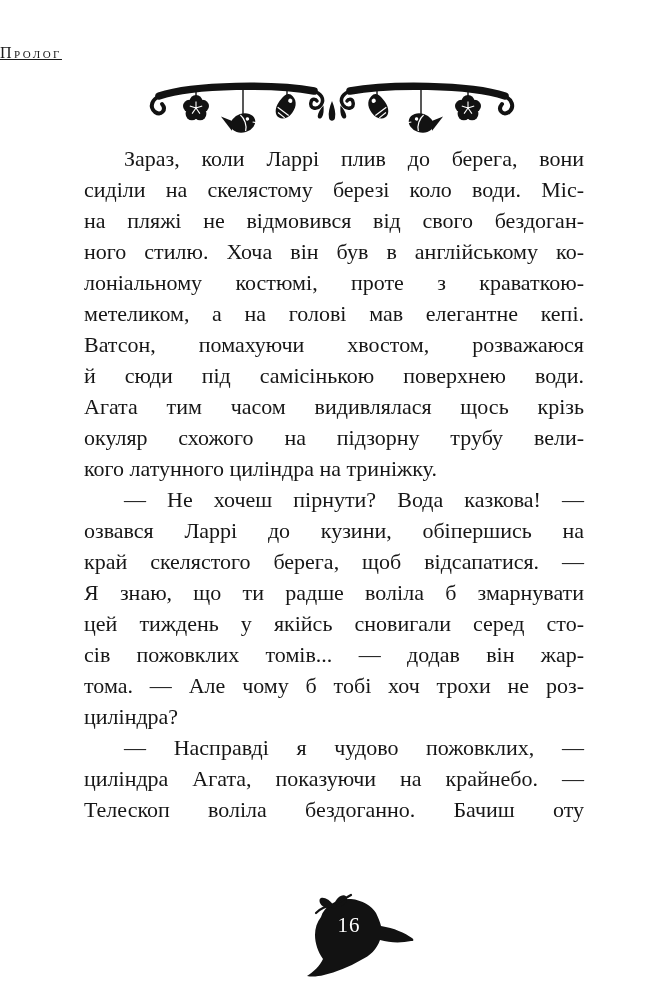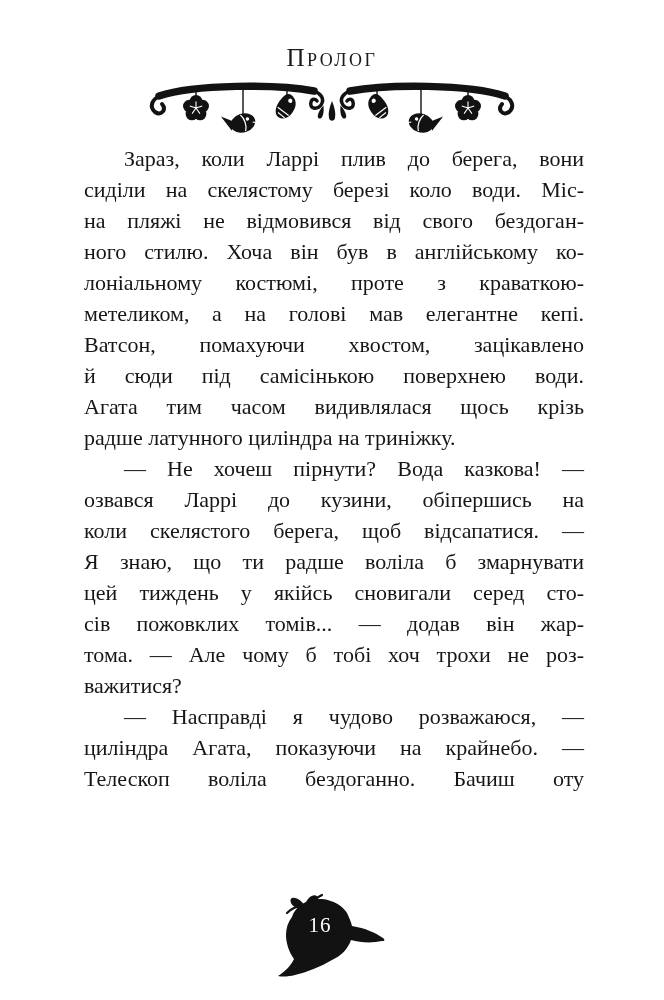--- a/index.html
+++ b/index.html
@@ -8,25 +8,25 @@
     width:664px;height:1000px;
     margin:0 auto;
     background:#ffffff;
     overflow:hidden;
     font-family:"Liberation Serif", serif;
     color:#161616;
   }
   
   .chapter-title{
     position:absolute;top:44px;left:0;width:100%;
-    text-align:center;
-    font-size:25px;
+    font-size:16px;
     font-variant:small-caps;
     letter-spacing:2.5px;
     color:#1a1a1a;
+    text-decoration:underline;
   }
   .ornament-wrap{
     position:absolute;top:76px;left:147px;
     width:370px;height:64px;
   }
   .ornament-wrap svg{display:block;width:100%;height:100%;}
   .ink-stroke{stroke:#121212;fill:none;}
   .ink-fill{fill:#121212;stroke:none;}
   .white-stroke{stroke:#ffffff;fill:none;}
   
@@ -36,21 +36,21 @@
   }
   .line{
     text-align:justify;
     text-align-last:justify;
     height:31px;white-space:nowrap0;
   }
   .line.ind{text-indent:40px;}
   .line.endp{text-align-last:left;}
   
   .hat-wrap{
-    position:absolute;left:275px;top:893px;
+    position:absolute;left:304px;top:893px;
     width:115px;height:90px;
   }
   .hat-wrap svg{display:block;width:100%;height:100%;}
   .page-number{
     position:absolute;left:27px;top:20px;width:36px;
     text-align:center;
     font-size:21px;color:#ffffff;
     letter-spacing:1px;
   }
 </style>
@@ -111,33 +111,34 @@
     </svg>
   </div>
 
   <div class="text-block">
     <div class="line ind">Зараз, коли Ларрі плив до берега, вони</div>
     <div class="line">сиділи на скелястому березі коло води. Міс-</div>
     <div class="line">на пляжі не відмовився від свого бездоган-</div>
     <div class="line">ного стилю. Хоча він був в англійському ко-</div>
     <div class="line">лоніальному костюмі, проте з краваткою-</div>
     <div class="line">метеликом, а на голові мав елегантне кепі.</div>
-    <div class="line">Ватсон, помахуючи хвостом, зацікавлено</div>
+    <div class="line">Ватсон, помахуючи хвостом, розважаюся</div>
     <div class="line">й сюди під самісінькою поверхнею води.</div>
     <div class="line">Агата тим часом видивлялася щось крізь</div>
-    <div class="line endp">радше латунного циліндра на триніжку.</div>
+    <div class="line">окуляр схожого на підзорну трубу вели-</div>
+    <div class="line endp">кого латунного циліндра на триніжку.</div>
     <div class="line ind">— Не хочеш пірнути? Вода казкова! —</div>
     <div class="line">озвався Ларрі до кузини, обіпершись на</div>
-    <div class="line">коли скелястого берега, щоб відсапатися. —</div>
+    <div class="line">край скелястого берега, щоб відсапатися. —</div>
     <div class="line">Я знаю, що ти радше воліла б змарнувати</div>
     <div class="line">цей тиждень у якійсь сновигали серед сто-</div>
     <div class="line">сів пожовклих томів... — додав він жар-</div>
     <div class="line">тома. — Але чому б тобі хоч трохи не роз-</div>
-    <div class="line endp">важитися?</div>
-    <div class="line ind">— Насправді я чудово розважаюся, —</div>
+    <div class="line endp">циліндра?</div>
+    <div class="line ind">— Насправді я чудово пожовклих, —</div>
     <div class="line">циліндра Агата, показуючи на крайнебо. —</div>
     <div class="line">Телескоп воліла бездоганно. Бачиш оту</div>
   </div>
 
   <div class="hat-wrap">
     <svg viewBox="0 0 115 90">
 
       <path class="ink-fill" d="M17,24
         C20,13 33,5 47,6
         C58,7 68,13 72,20

